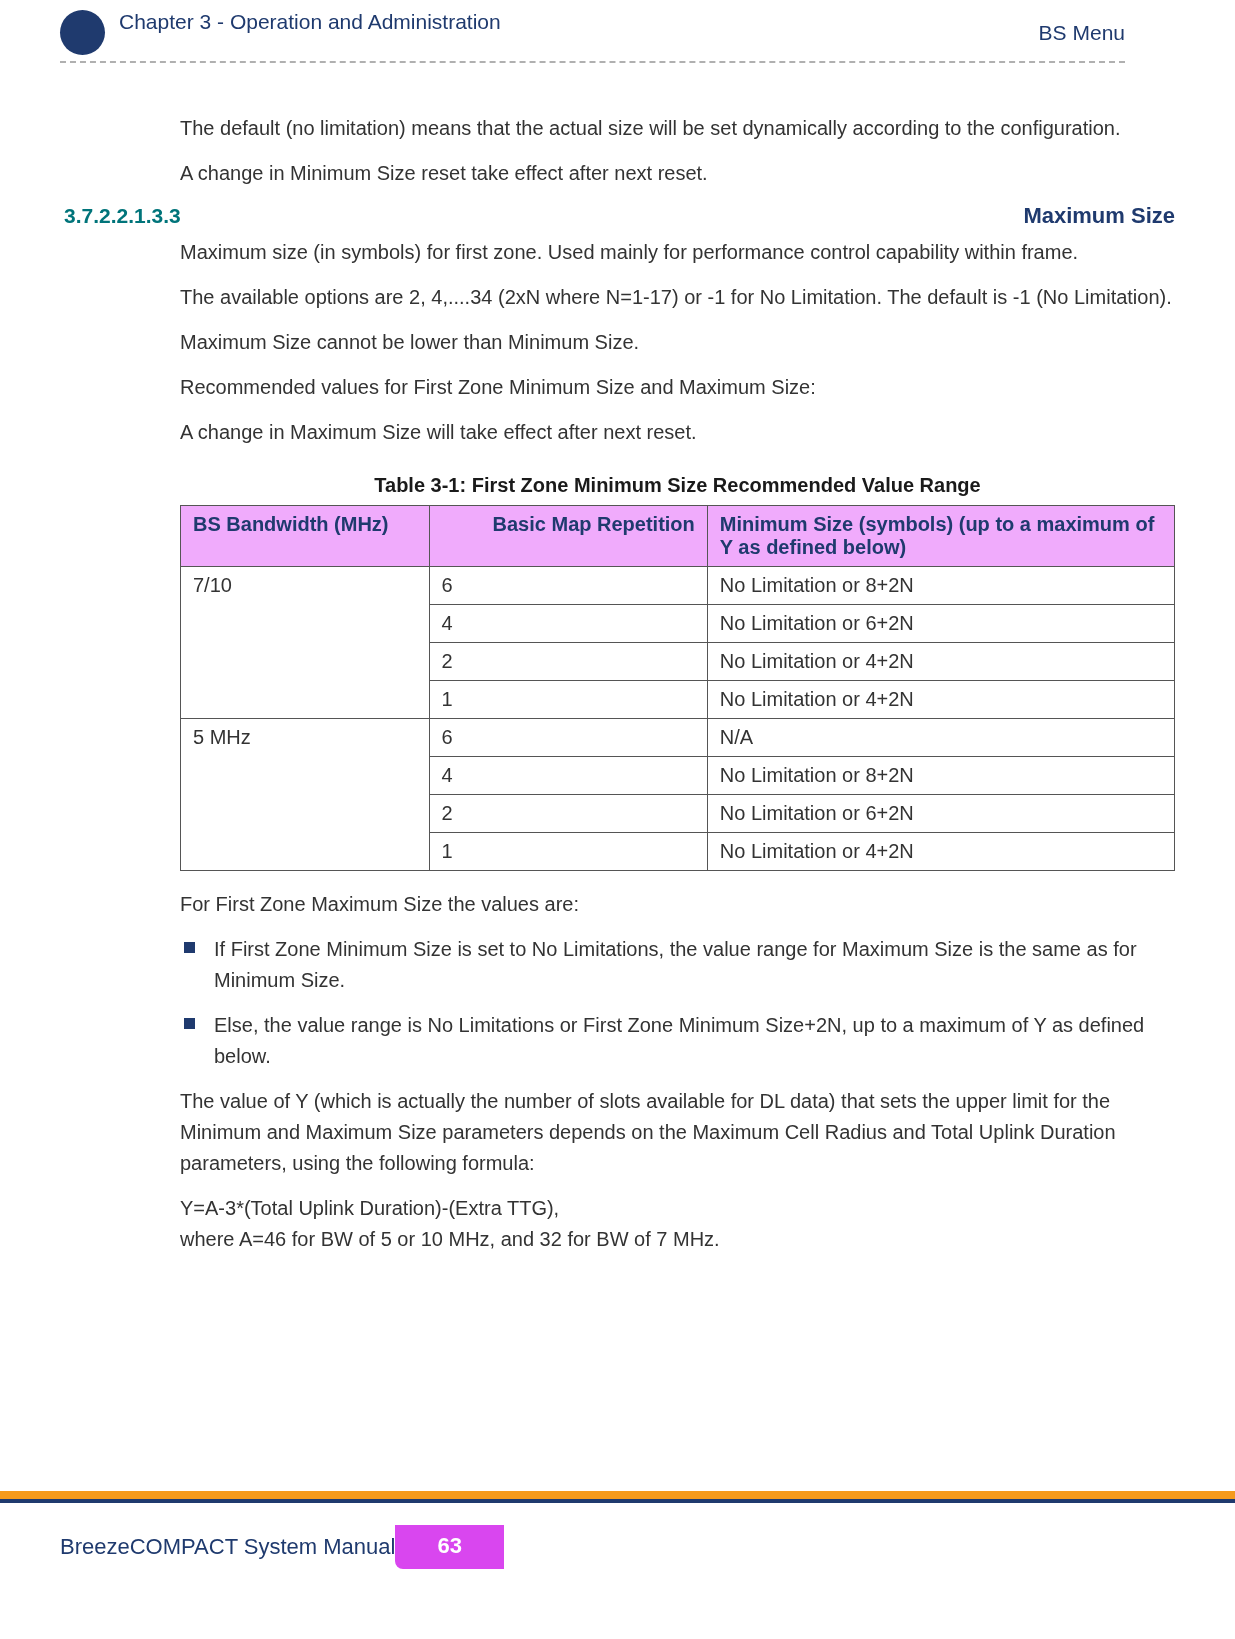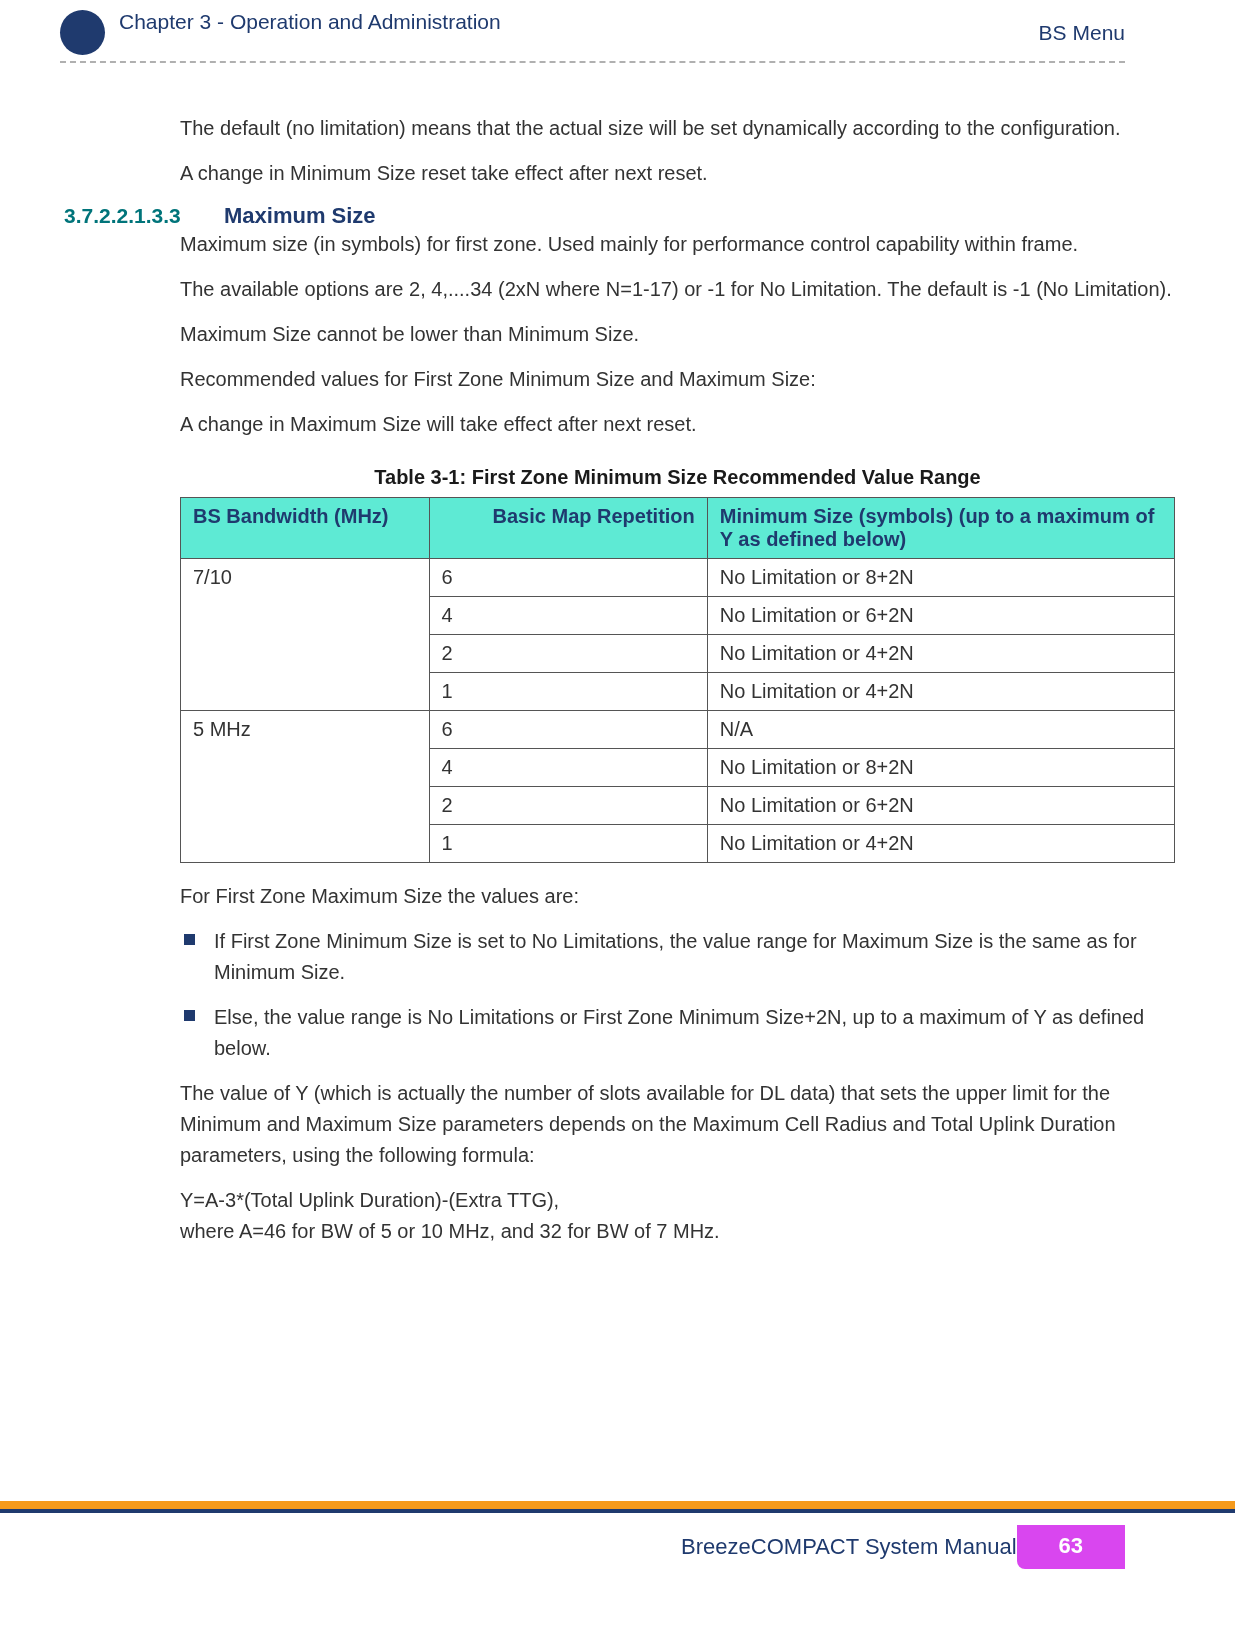--- a/index.html
+++ b/index.html
@@ -57,22 +57,23 @@
   }
   .body-text p {
     font-size: 20px;
     line-height: 1.55;
     color: #333333;
     margin-bottom: 14px;
   }
   .sec-row {
     display: flex;
     align-items: baseline;
-    margin-bottom: 0;
+    margin-bottom: 8px;
     margin-top: 6px;
+    justify-content: space-between;
   }
   .sec-num {
     color: #00747a;
     font-weight: 700;
     font-size: 21px;
     width: 164px;
     flex: 0 0 auto;
     text-align: left;
     padding-left: 4px;
   }
@@ -95,21 +96,21 @@
     margin-bottom: 18px;
   }
   table.data th, table.data td {
     border: 1px solid #555555;
     padding: 7px 12px 7px 12px;
     font-size: 20px;
     text-align: left;
     vertical-align: top;
   }
   table.data th {
-    background: #5eead4;
+    background: #f0abfc;
     color: #1f3a6e;
     font-weight: 700;
   }
   table.data .col1 { width: 25%; }
   table.data .col2 { width: 28%; text-align: right; }
   table.data .col3 { width: 47%; }
   
   ul.sq {
     list-style: none;
     margin: 0 0 14px 0;
@@ -145,22 +146,22 @@
     width: 100%;
   }
   .footer-line2 {
     height: 4px;
     background: #1f3a6e;
     width: 100%;
   }
   .footer-row {
     display: flex;
     align-items: center;
-    justify-content: flex-end;
-    padding: 12px 0 0 60px;
+    justify-content: flex-start;
+    padding: 22px 0 0 60px;
   }
   .footer-title {
     color: #1f3a6e;
     font-size: 22px;
     font-weight: 500;
   }
   .page-badge {
     background: #d946ef;
     color: #ffffff;
     font-weight: 700;

